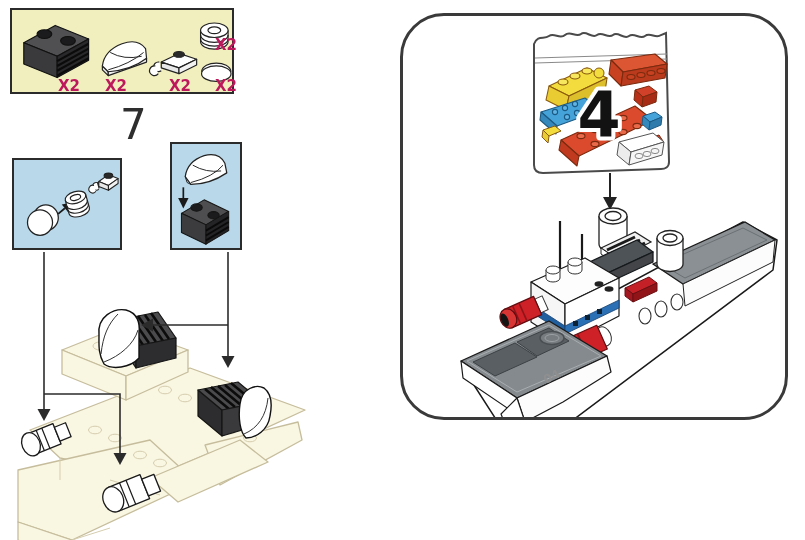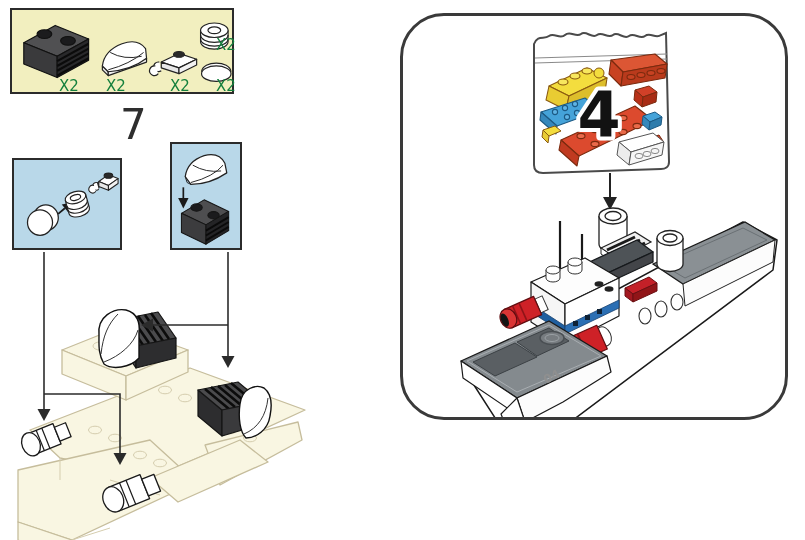--- a/index.html
+++ b/index.html
@@ -4,21 +4,21 @@
 <style>
   * { margin:0; padding:0; box-sizing:border-box; }
   html,body { width:805px; height:540px; background:#ffffff;
     font-family:"DejaVu Sans","Liberation Sans",sans-serif; }
   body { position:relative; overflow:hidden; }
   .abs { position:absolute; }
 
   .parts-box { left:10px; top:8px; width:224px; height:86px;
     background:#F2EFBF; border:2px solid #2b2b2b; overflow:visible; }
   .parts-box svg { position:absolute; left:0; top:0; }
-  .qty { position:absolute; font-weight:normal; font-size:15px; color:#15803d;
+  .qty { position:absolute; font-weight:bold; font-size:15px; color:#be185d;
     width:34px; text-align:center; }
 
   .step-number { left:120px; top:100px; font-size:42px; color:#2e2e2e; }
 
   .sub-box { background:#B9D8E9; border:2px solid #2b2b2b; }
   #sub1 { left:12px; top:158px; width:110px; height:92px; }
   #sub2 { left:170px; top:142px; width:72px; height:108px; }
   .sub-box svg { position:absolute; left:0; top:0; width:100%; height:100%; }
 
   #assembly { left:0; top:240px; }

